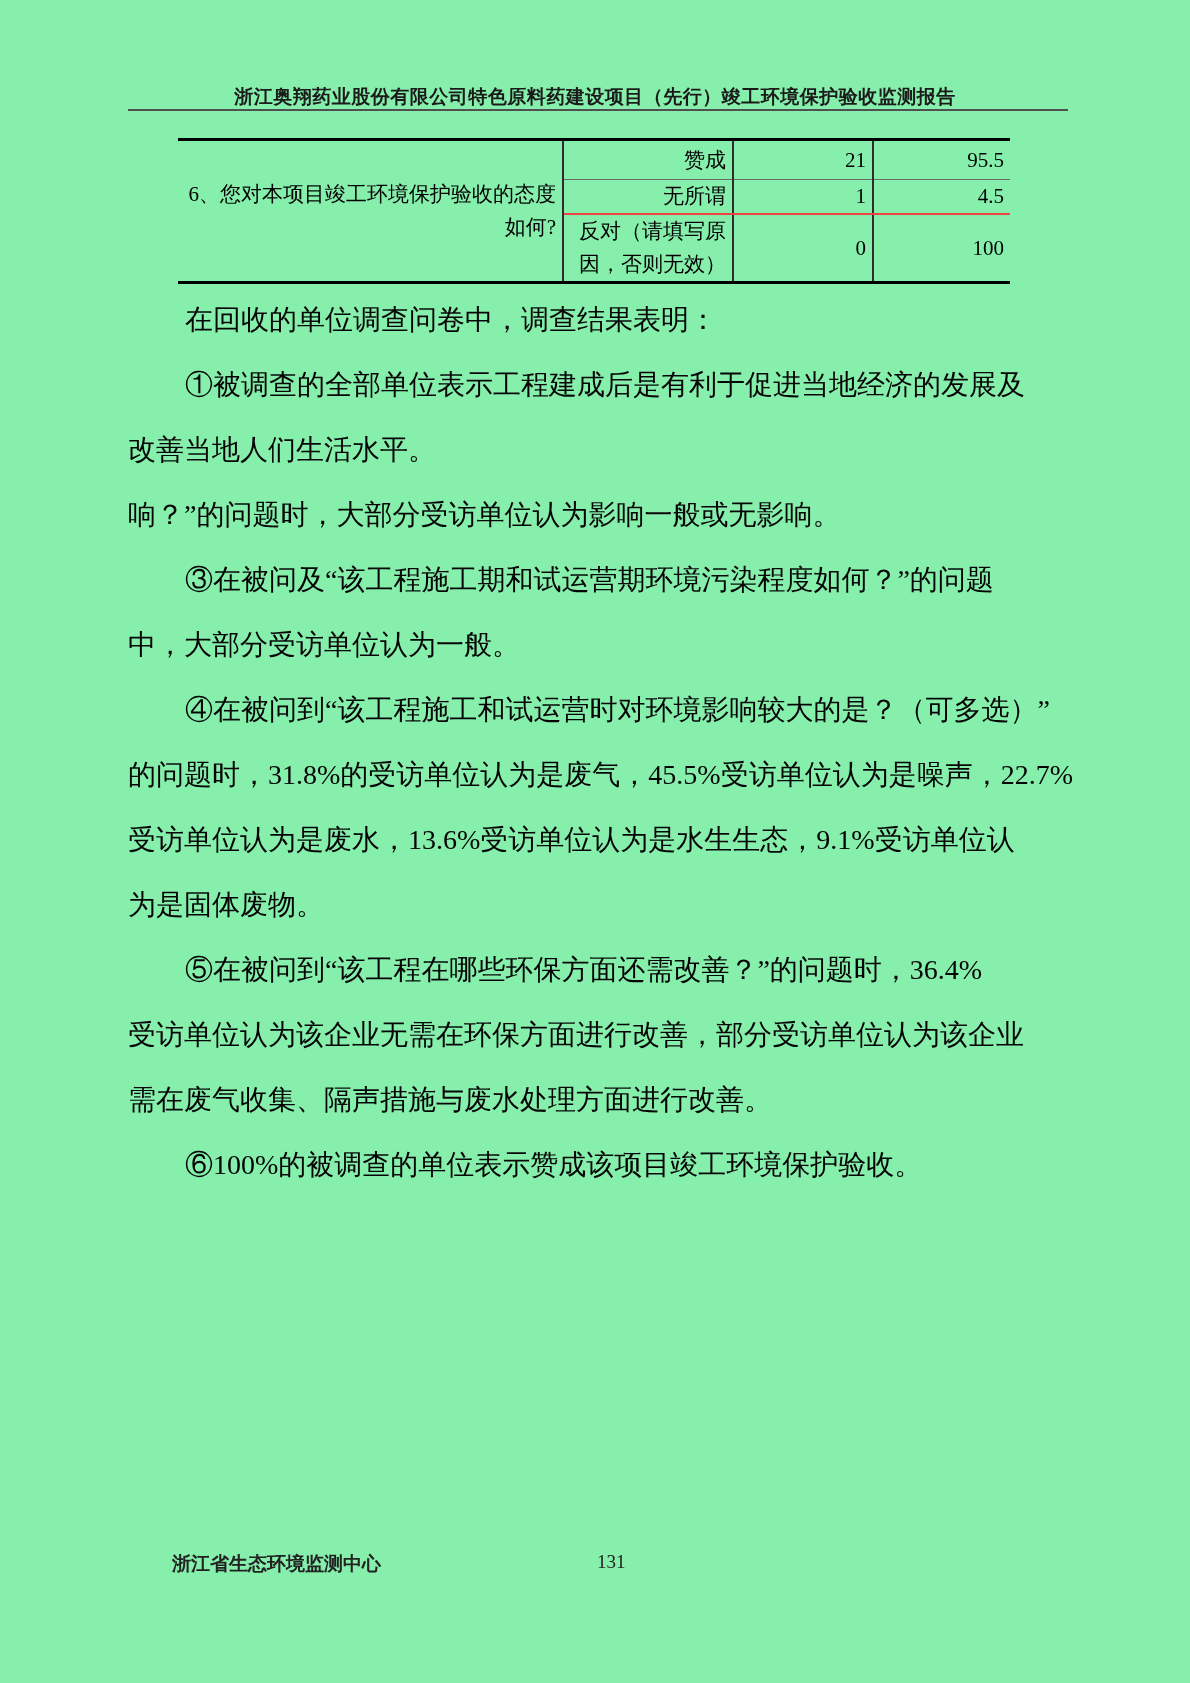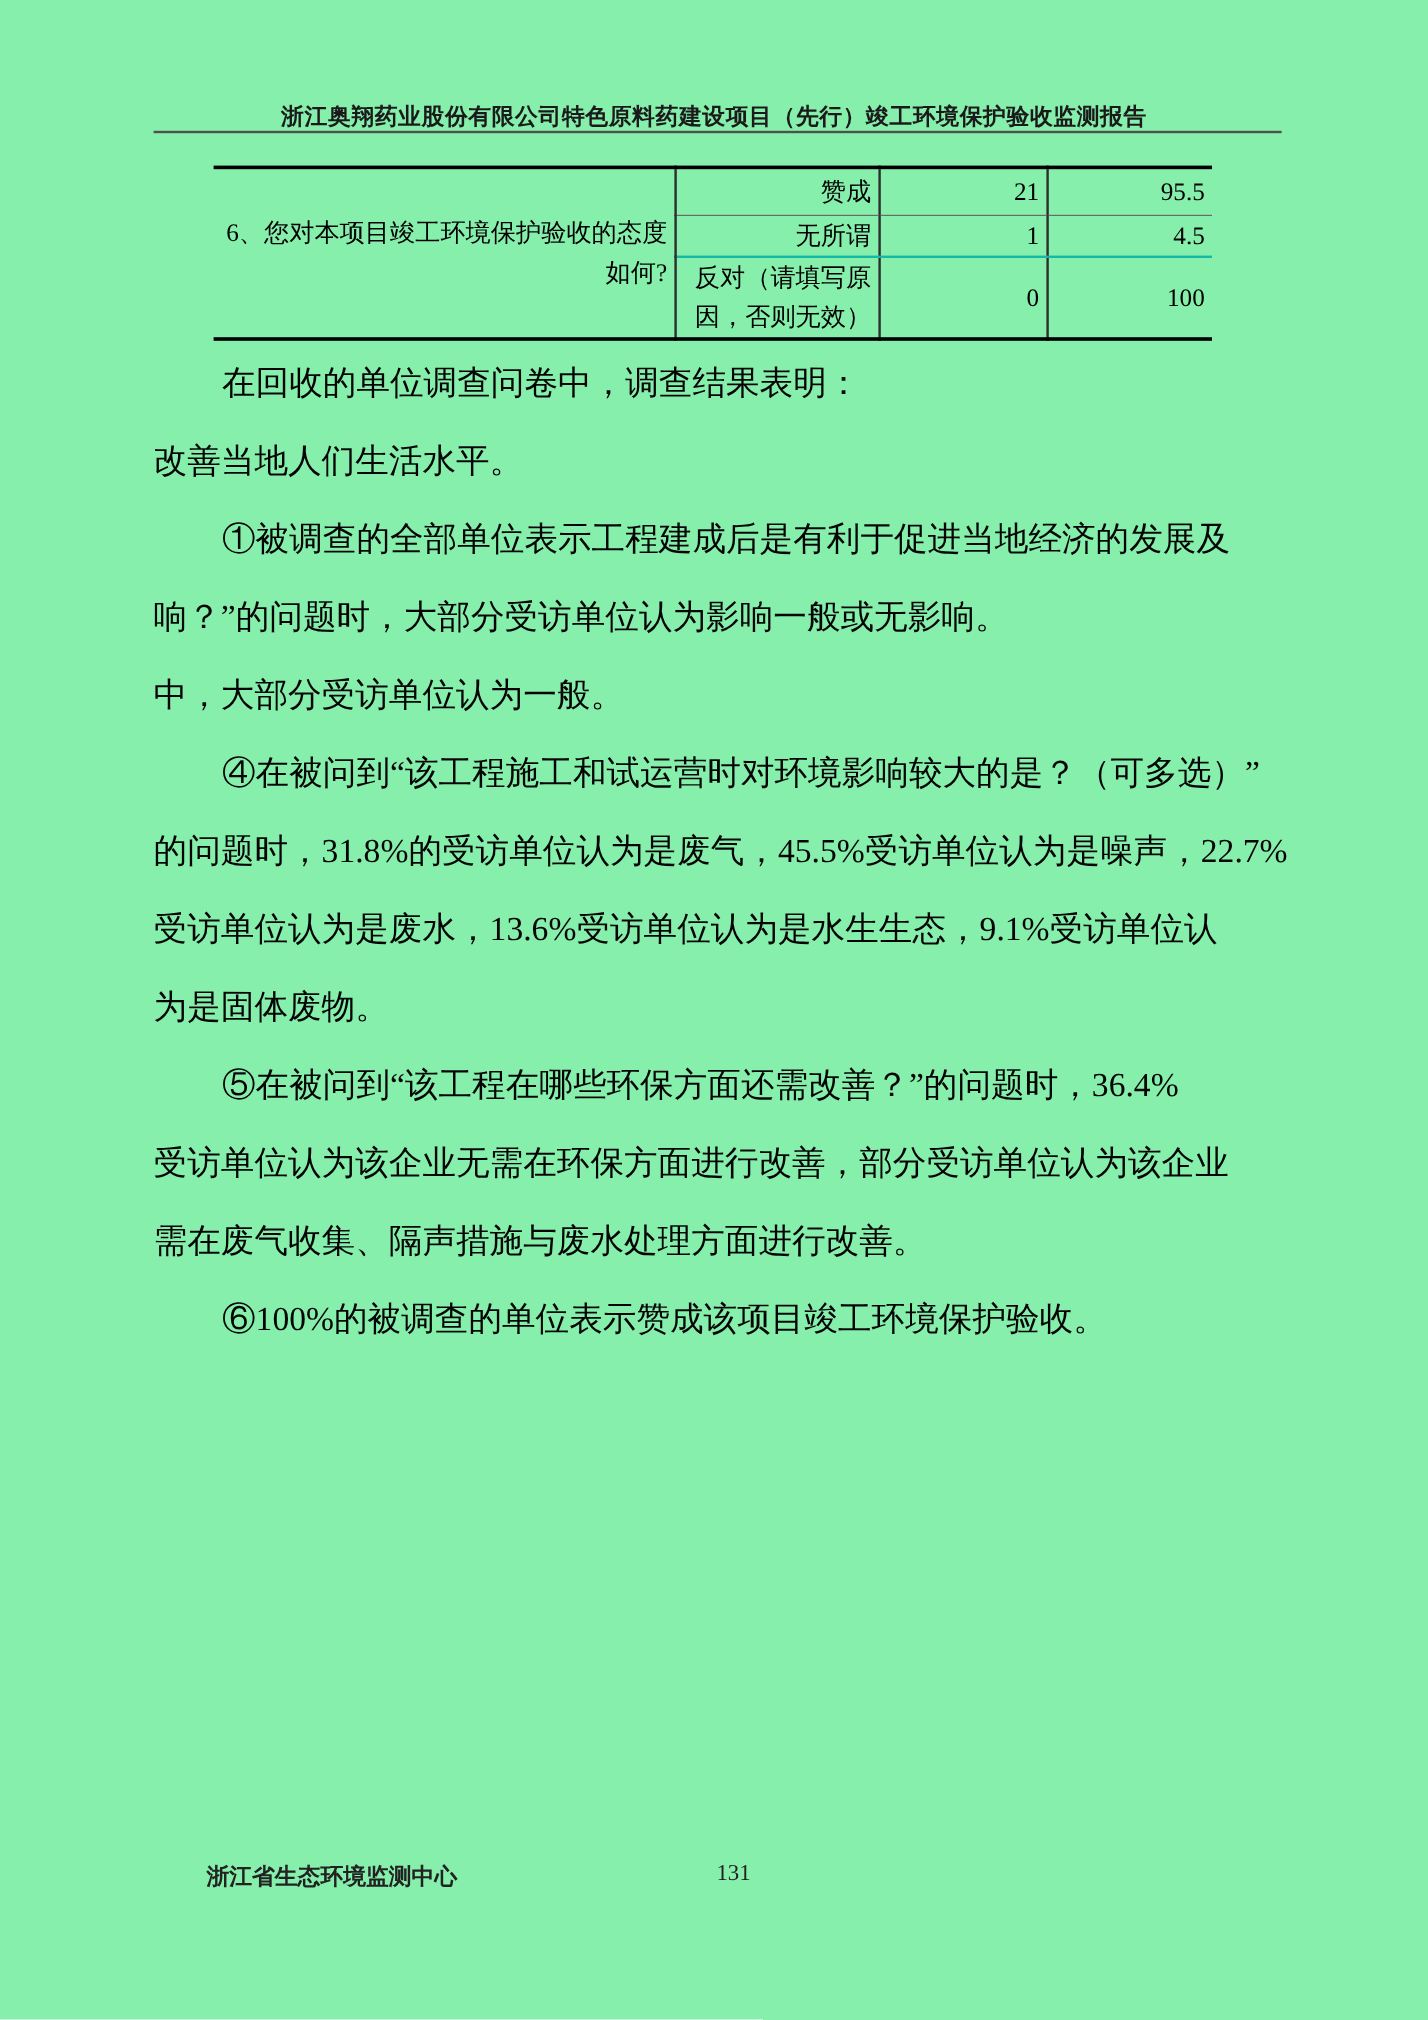--- a/index.html
+++ b/index.html
@@ -50,21 +50,21 @@
     padding: 0 6px;
     line-height: 33px;
   }
   td.cell-question {
     border-right: 2px solid #2e2e2e;
     line-height: 36px;
   }
   td.cell-option { border-right: 2px solid #2e2e2e; }
   td.cell-count  { border-right: 2px solid #2e2e2e; }
   tr.row-1 td.sep { border-bottom: 1px solid #6a6a6a; }
-  tr.row-2 td.sep { border-bottom: 2px solid #14b8a6; }
+  tr.row-2 td.sep { border-bottom: 2px solid #ef4444; }
   tr.row-1 { height: 40px; }
   tr.row-2 { height: 34px; }
   tr.row-3 { height: 66px; }
   
   .body-text {
     position: absolute;
     top: 287px;
     left: 128px;
     width: 944px;
     font-size: 28px;
@@ -125,23 +125,24 @@
       <tr class="row-3">
         <td class="cell-option">反对（请填写原因，否则无效）</td>
         <td class="cell-count">0</td>
         <td class="cell-percent">100</td>
       </tr>
     </tbody>
   </table>
 
   <div class="body-text">
       <div class="body-line indent">在回收的单位调查问卷中，调查结果表明：</div>
+      <div class="body-line indent">①被调查的全部单位表示工程建成后是有利于促进当地经济的发展及</div>
       <div class="body-line">改善当地人们生活水平。</div>
-      <div class="body-line indent">①被调查的全部单位表示工程建成后是有利于促进当地经济的发展及</div>
       <div class="body-line">响？”的问题时，大部分受访单位认为影响一般或无影响。</div>
+      <div class="body-line indent">③在被问及“该工程施工期和试运营期环境污染程度如何？”的问题</div>
       <div class="body-line">中，大部分受访单位认为一般。</div>
       <div class="body-line indent">④在被问到“该工程施工和试运营时对环境影响较大的是？（可多选）”</div>
       <div class="body-line">的问题时，31.8%的受访单位认为是废气，45.5%受访单位认为是噪声，22.7%</div>
       <div class="body-line">受访单位认为是废水，13.6%受访单位认为是水生生态，9.1%受访单位认</div>
       <div class="body-line">为是固体废物。</div>
       <div class="body-line indent">⑤在被问到“该工程在哪些环保方面还需改善？”的问题时，36.4%</div>
       <div class="body-line">受访单位认为该企业无需在环保方面进行改善，部分受访单位认为该企业</div>
       <div class="body-line">需在废气收集、隔声措施与废水处理方面进行改善。</div>
       <div class="body-line indent">⑥100%的被调查的单位表示赞成该项目竣工环境保护验收。</div>
     </div>

